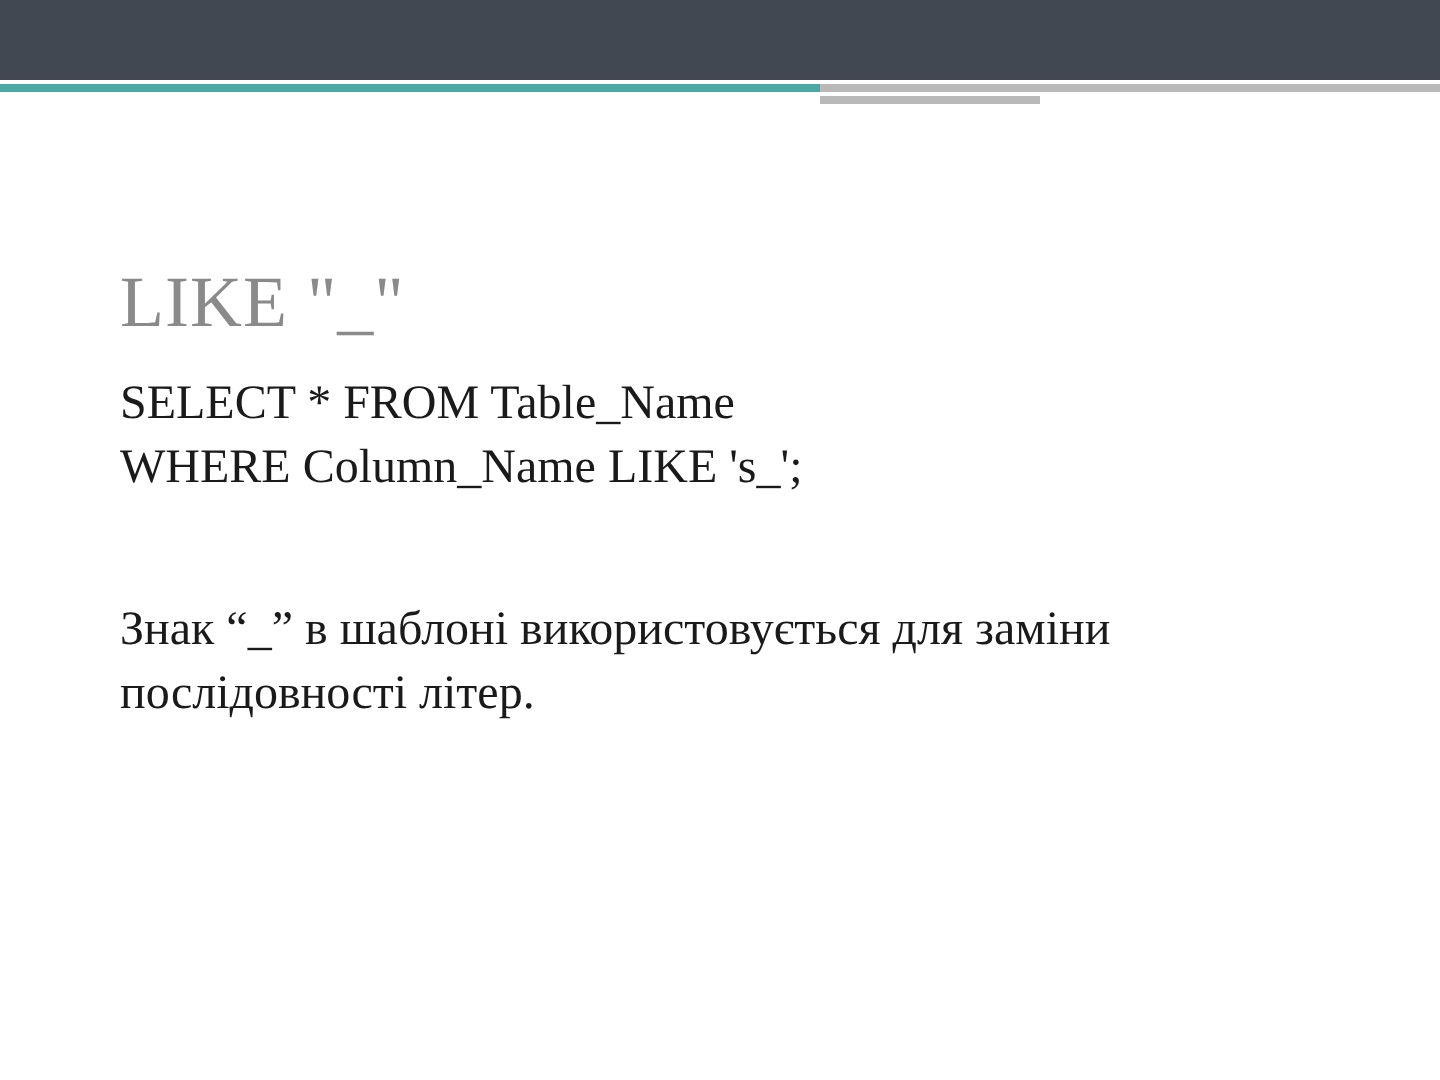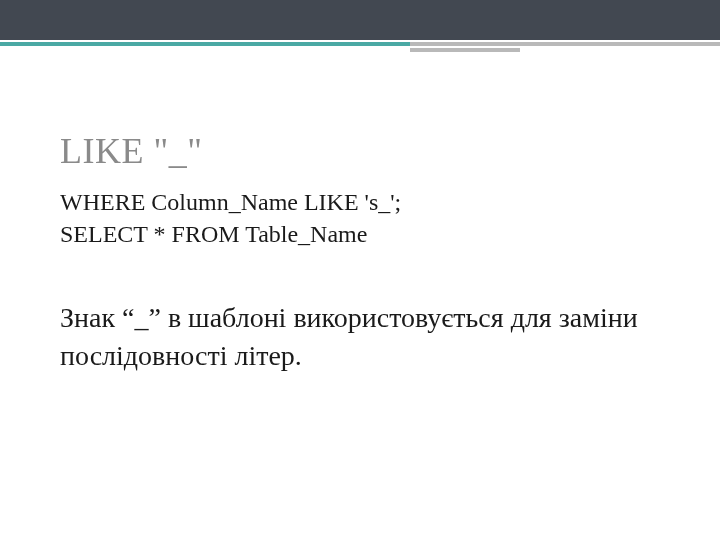--- a/index.html
+++ b/index.html
@@ -73,36 +73,36 @@
   .code-line {
     font-size: 24px;
     line-height: 1.35;
     margin: 0;
     font-variant-ligatures: none;
   }
   .spacer {
     height: 48px;
   }
   .desc {
-    font-size: 28px;
+    font-size: 24px;
     line-height: 1.35;
     margin: 0;
   }
 </style>
 </head>
 <body>
 
 <div class="slide">
   <div class="top-band"></div>
   <div class="accent-line-outer">
     <div class="accent-teal"></div>
     <div class="accent-gray-right"></div>
   </div>
   <div class="accent-gray-short"></div>
 
   <div class="content">
     <h1 class="title">LIKE "_"</h1>
+    <p class="code-line">SELECT * FROM Table_Name</p>
     <p class="code-line">WHERE Column_Name  LIKE 's_';</p>
-    <p class="code-line">SELECT * FROM Table_Name</p>
     <div class="spacer"></div>
     <p class="desc">Знак  “_” в шаблоні використовується для заміни послідовності літер.</p>
   </div>
 </div>
 
 </body></html>

